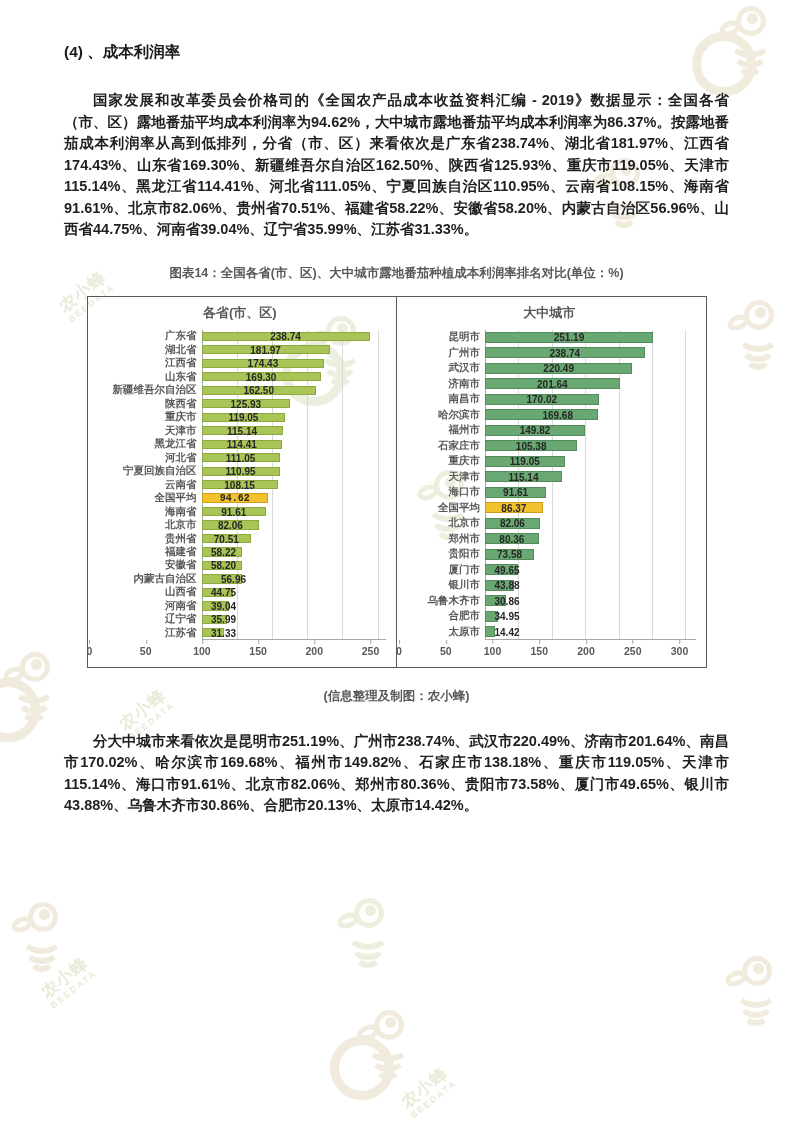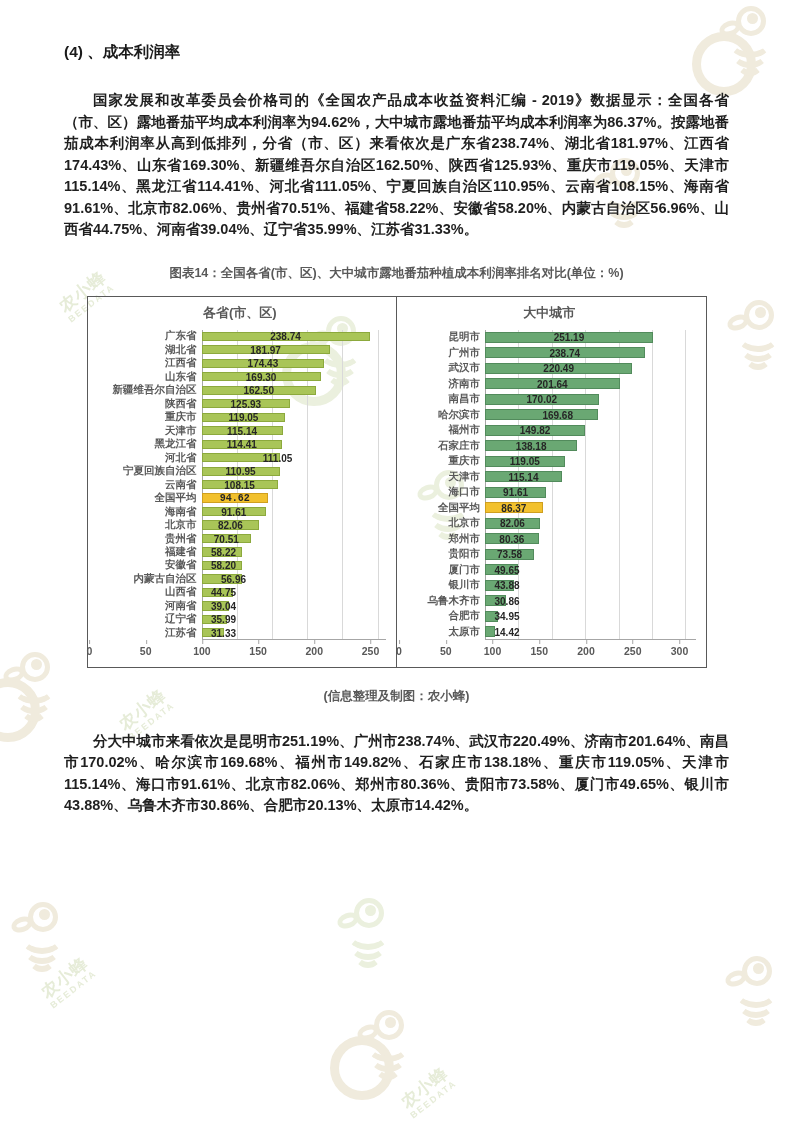--- a/index.html
+++ b/index.html
@@ -265,21 +265,21 @@
               <span class="cat-label">黑龙江省</span>
               <div class="track">
                 <div class="bar" style="width: 43.6679%; background: rgb(169, 197, 88); border-color: rgb(140, 169, 61);"></div>
                 <span class="val" style="left: max(22px, 21.834%);">114.41</span>
               </div>
             </div>
             <div class="bar-row">
               <span class="cat-label">河北省</span>
               <div class="track">
                 <div class="bar" style="width: 42.3855%; background: rgb(169, 197, 88); border-color: rgb(140, 169, 61);"></div>
-                <span class="val" style="left: max(22px, 21.1927%); margin-left: 37px;">111.05</span>
+                <span class="val" style="left: max(22px, 21.1927%);">111.05</span>
               </div>
             </div>
             <div class="bar-row">
               <span class="cat-label">宁夏回族自治区</span>
               <div class="track">
                 <div class="bar" style="width: 42.3473%; background: rgb(169, 197, 88); border-color: rgb(140, 169, 61);"></div>
                 <span class="val" style="left: max(22px, 21.1737%);">110.95</span>
               </div>
             </div>
             <div class="bar-row">
@@ -437,21 +437,21 @@
               <span class="cat-label">福州市</span>
               <div class="track">
                 <div class="bar" style="width: 47.5619%; background: rgb(106, 168, 115); border-color: rgb(82, 139, 92);"></div>
                 <span class="val" style="left: max(22px, 23.781%);">149.82</span>
               </div>
             </div>
             <div class="bar-row">
               <span class="cat-label">石家庄市</span>
               <div class="track">
                 <div class="bar" style="width: 43.8667%; background: rgb(106, 168, 115); border-color: rgb(82, 139, 92);"></div>
-                <span class="val" style="left: max(22px, 21.9333%);">138.18</span>
+                <span class="val" style="left: max(22px, 21.9333%);">105.38</span>
               </div>
             </div>
             <div class="bar-row">
               <span class="cat-label">重庆市</span>
               <div class="track">
                 <div class="bar" style="width: 37.7937%; background: rgb(106, 168, 115); border-color: rgb(82, 139, 92);"></div>
                 <span class="val" style="left: max(22px, 18.8968%);">119.05</span>
               </div>
             </div>
             <div class="bar-row">

